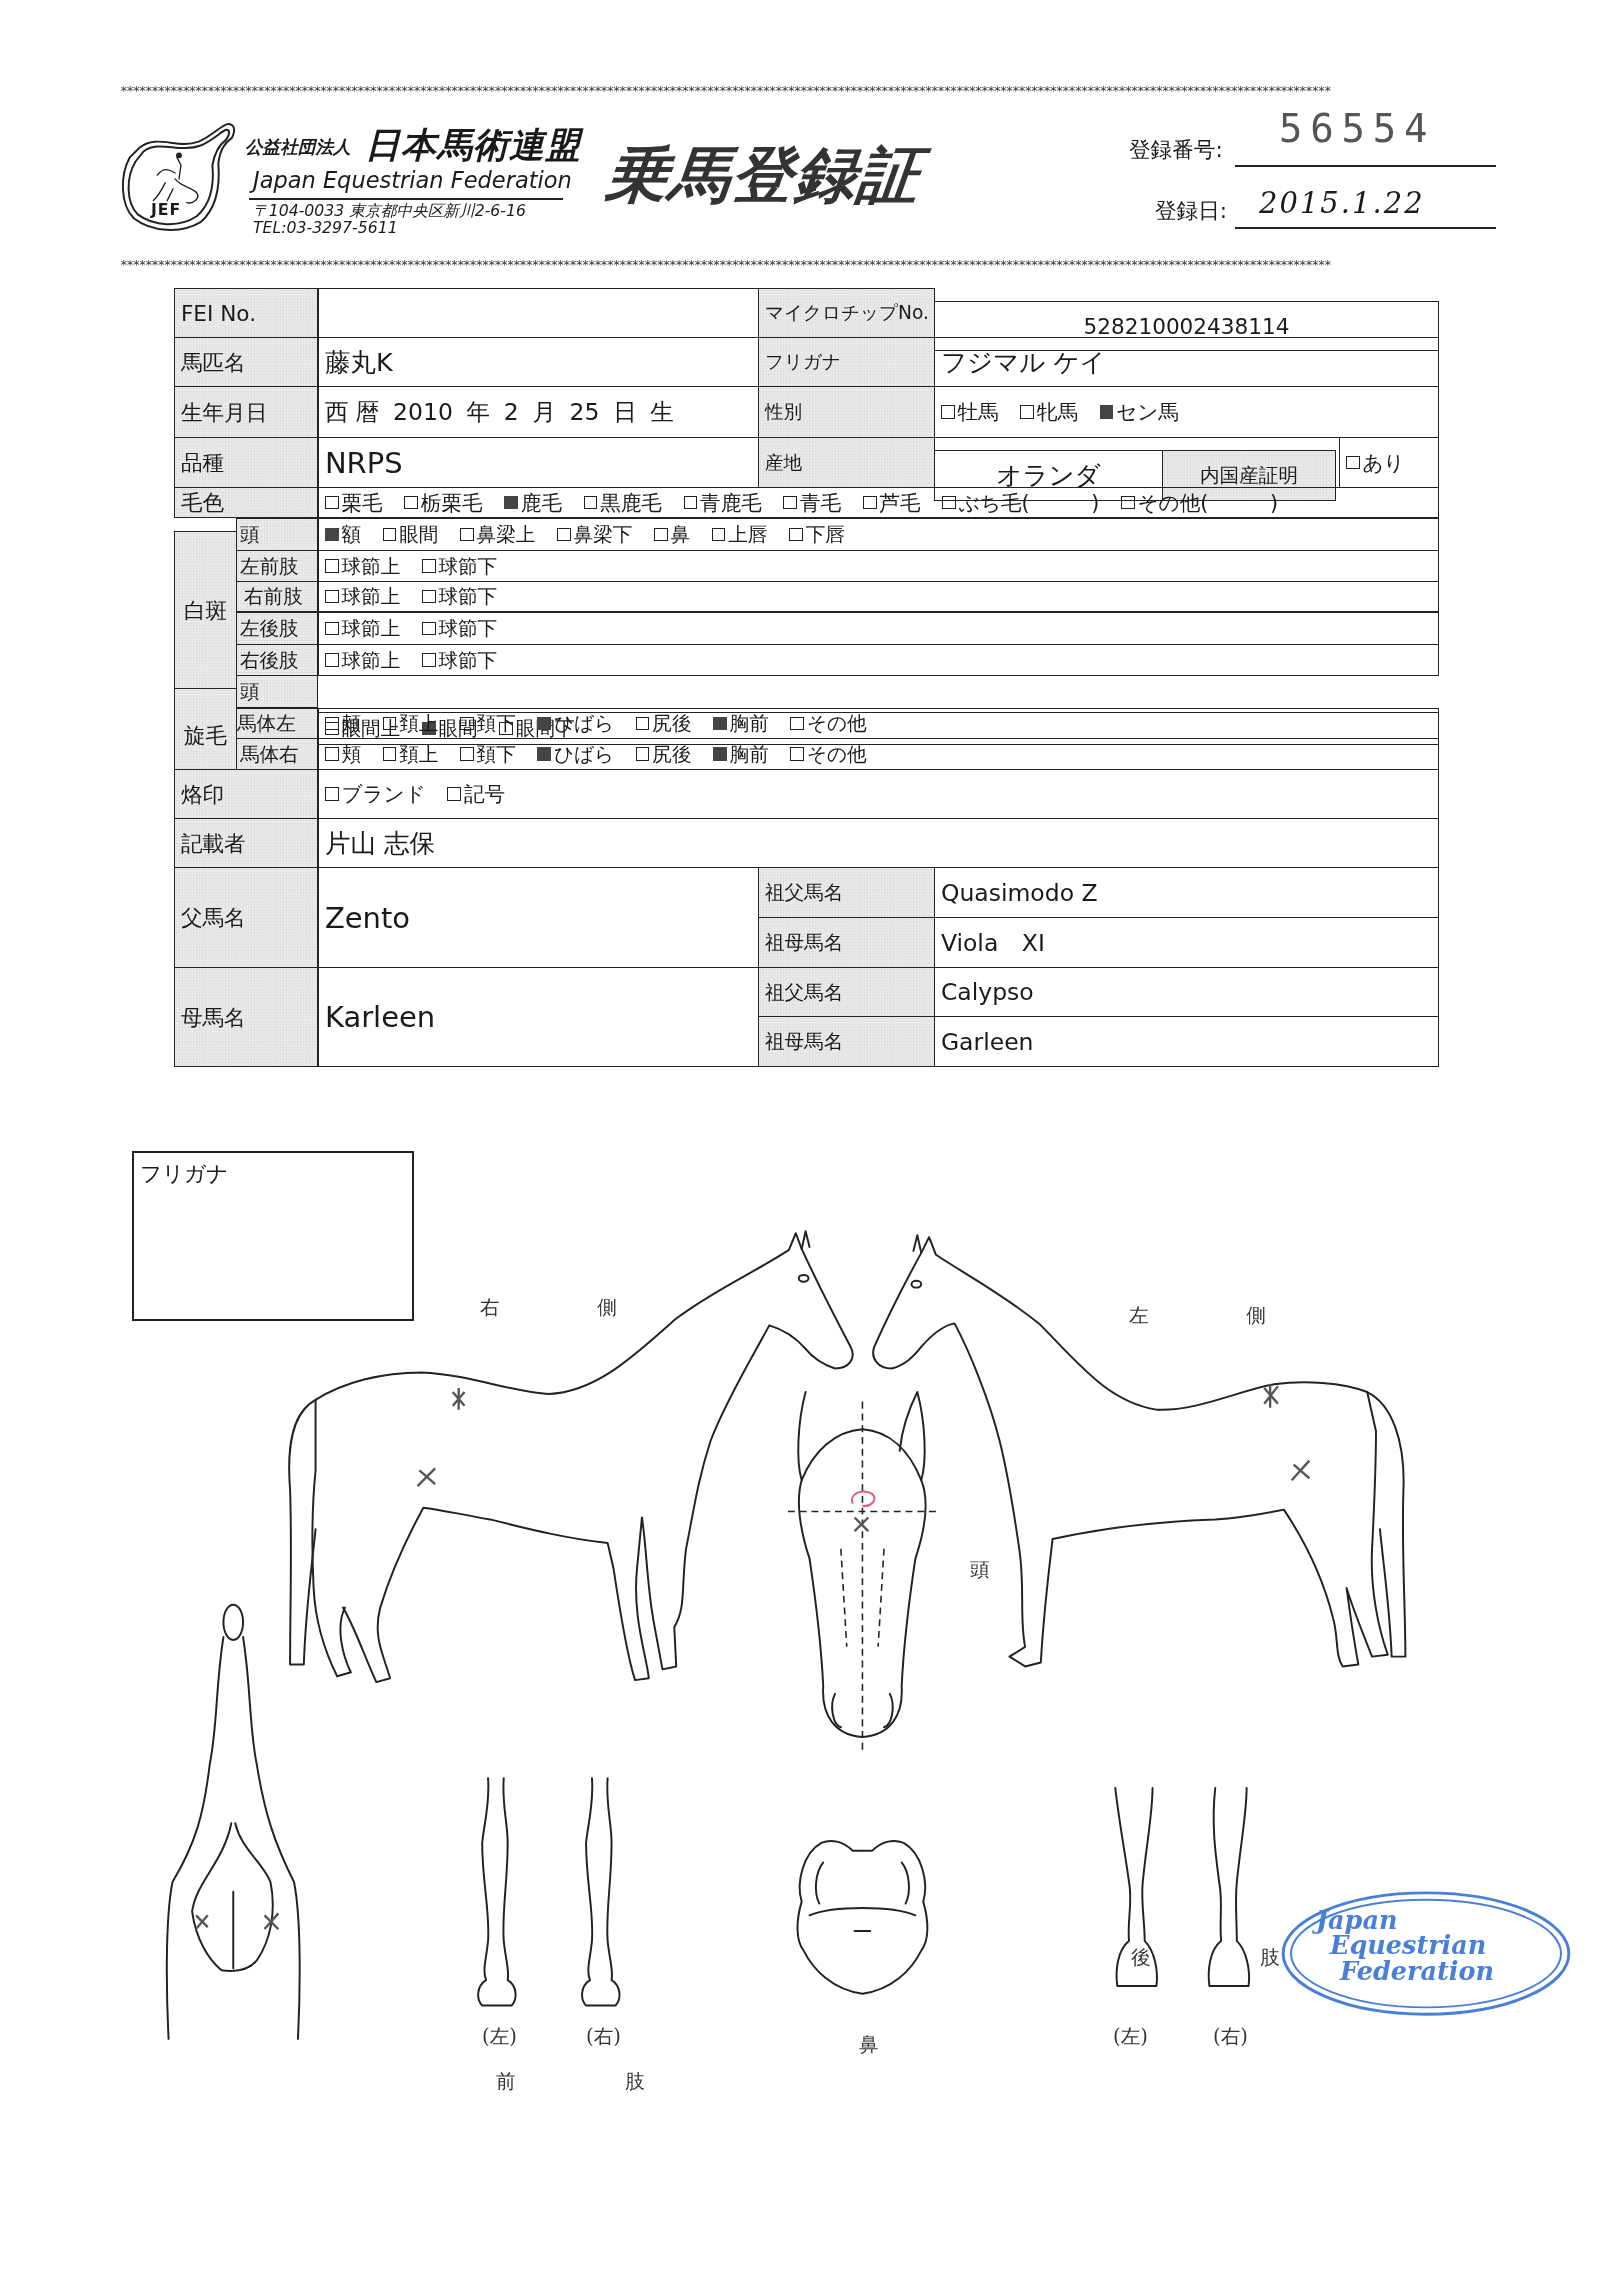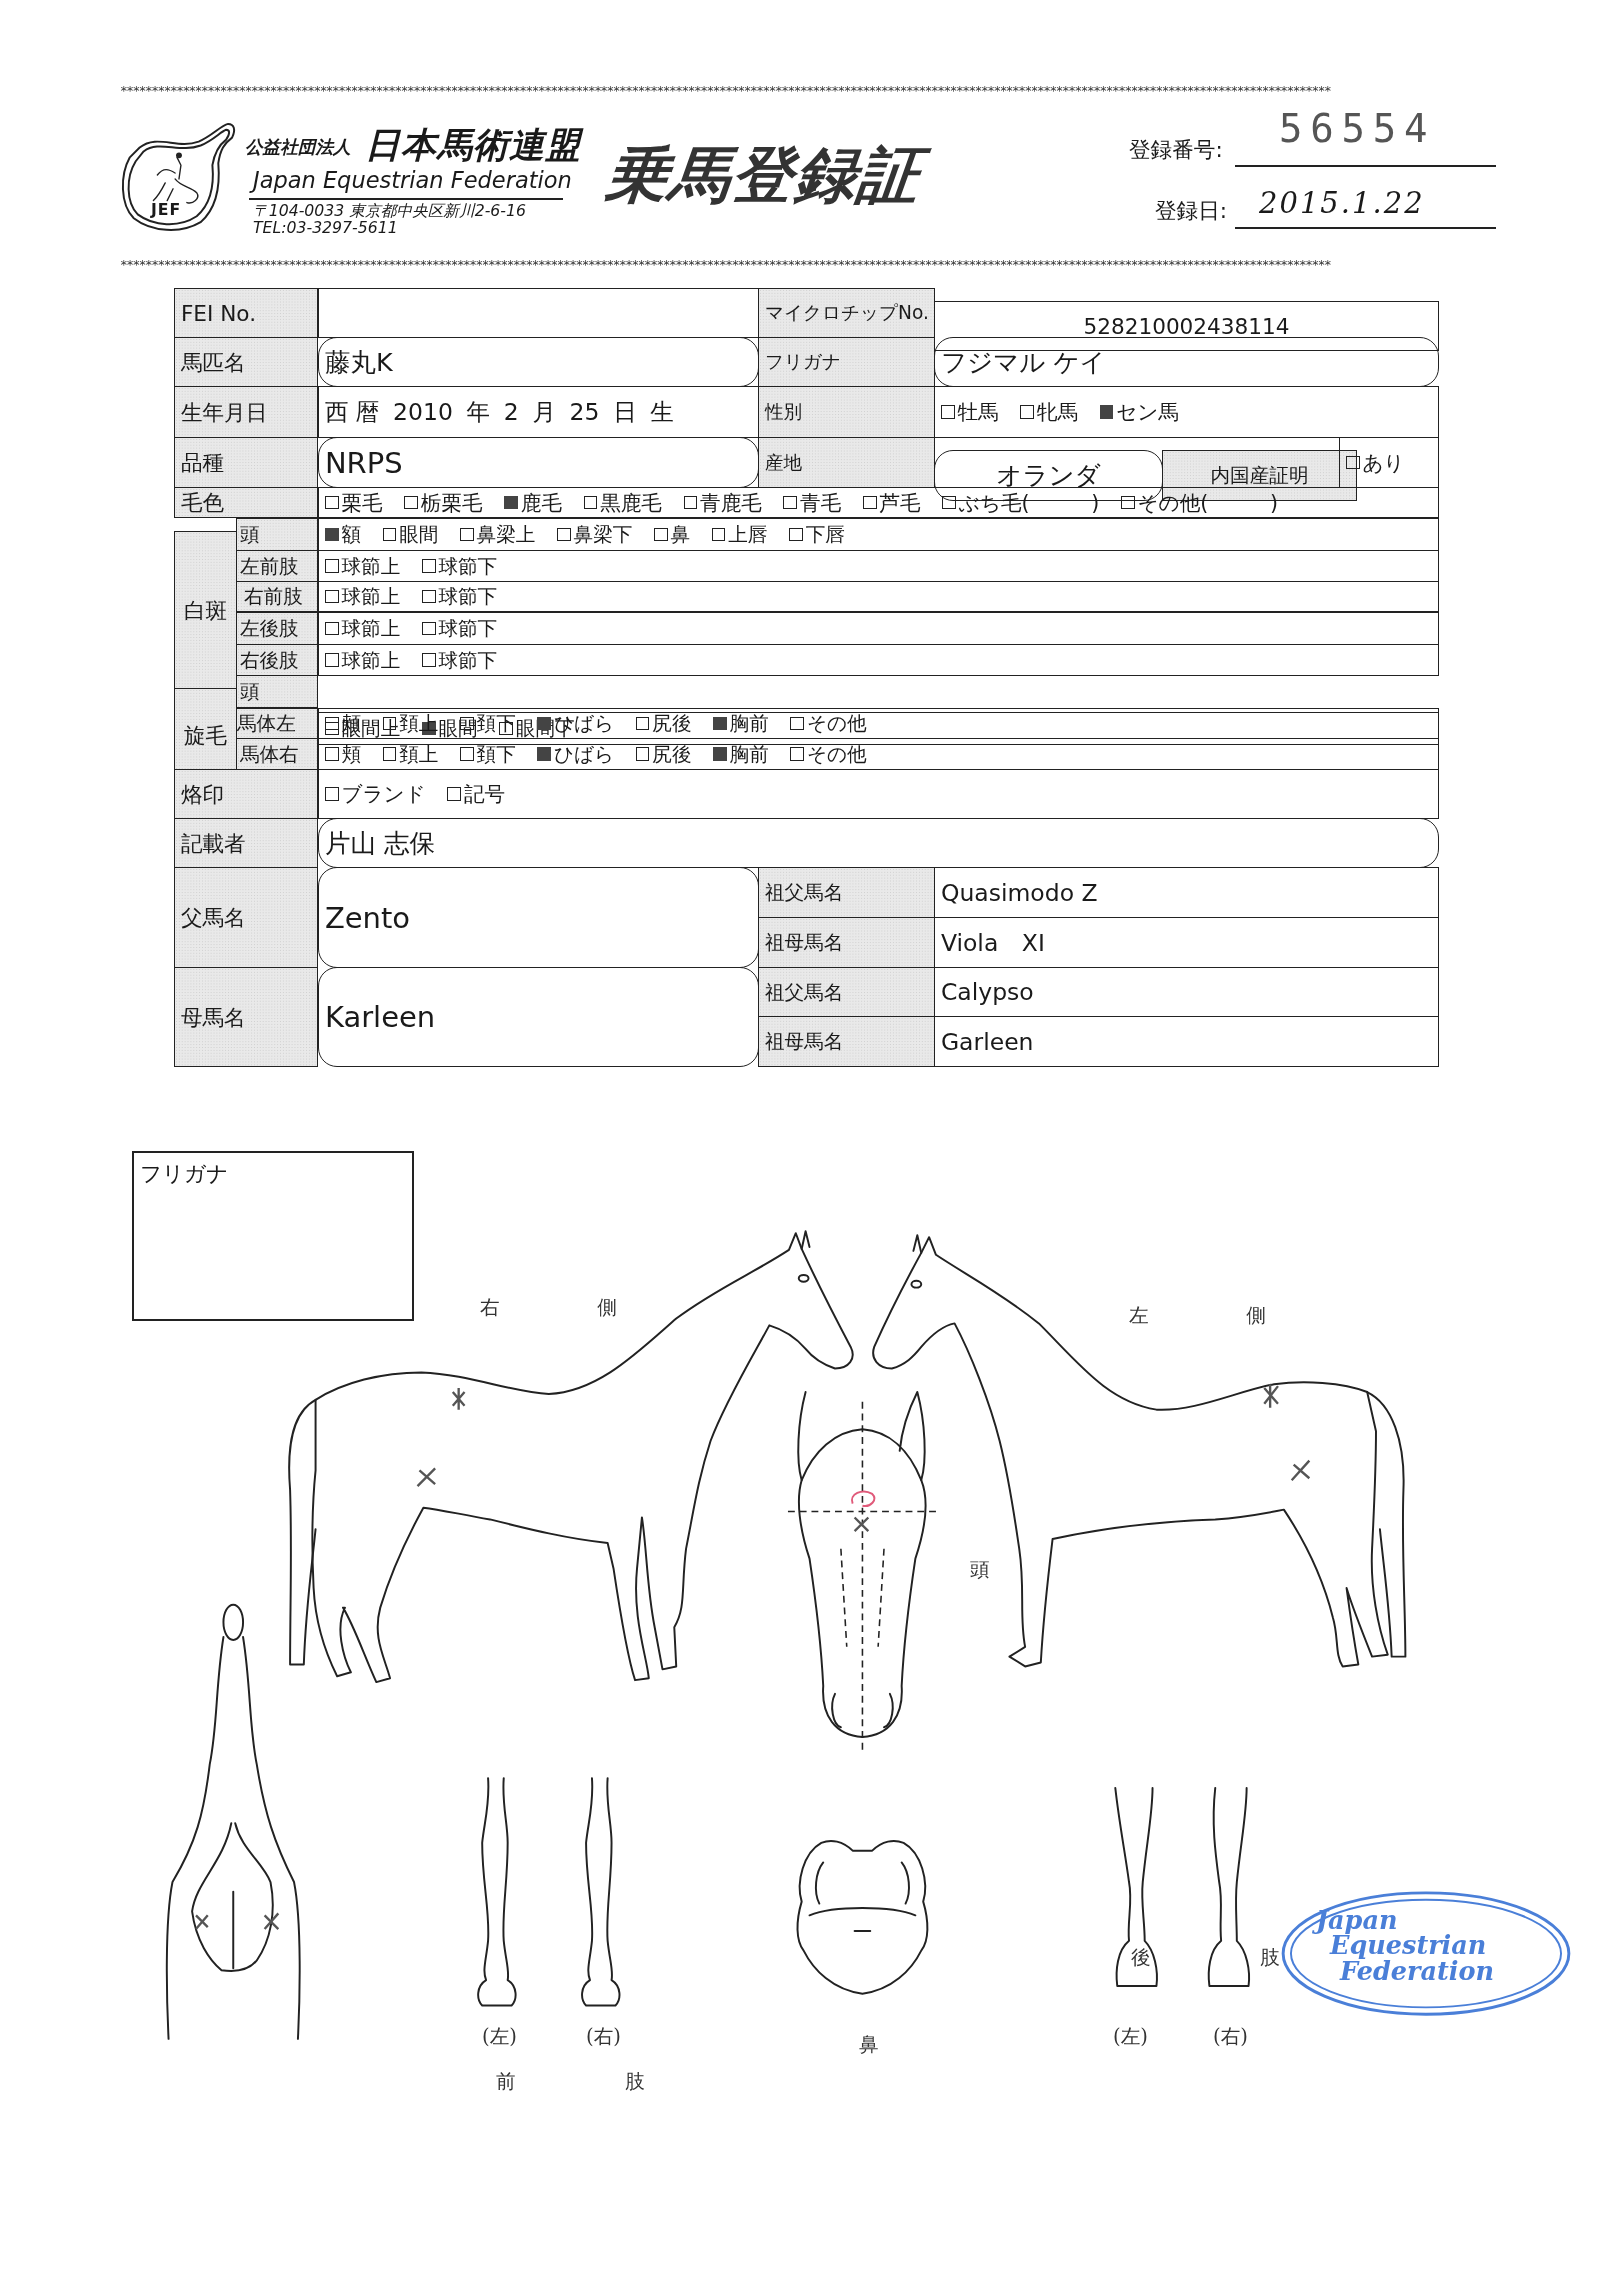--- a/index.html
+++ b/index.html
@@ -12,21 +12,21 @@
   .org-addr{font-size:15.7px;font-style:italic;line-height:17.6px;}
   .doc-title{font-size:61px;font-weight:bold;font-style:italic;letter-spacing:2px;color:#333;transform:skewX(-6deg);}
   .reg-label{font-size:21.6px;}
   .reg-value{font-size:39px;font-family:"DejaVu Sans Mono",monospace;color:#555;letter-spacing:7.8px;}
   .reg-date{font-size:29px;font-style:italic;font-family:"DejaVu Serif",serif;letter-spacing:2px;}
   .uline{position:absolute;height:0;border-top:2px solid #222;}
 
   
   .cell{position:absolute;box-sizing:border-box;border:1.5px solid #222;display:flex;align-items:center;padding-left:5.9px;font-size:21.6px;white-space:nowrap;overflow:hidden;}
   .lbl{background:#e9e9e9;background-image:radial-gradient(#cfcfcf 0.7px,transparent 0.8px);background-size:2.9px 2.9px;}
-  .val-md{font-size:25.5px;border-radius:19px;}
+  .val-md{font-size:25.5px;}
   .chk{display:inline-block;width:13.7px;height:13.7px;border:1.6px solid #222;box-sizing:border-box;margin-right:2.9px;vertical-align:-1px;}
   .chk.on{background:#444;border-color:#444;}
   .opt{margin-right:21.6px;display:inline-flex;align-items:center;}
   .optrow{font-size:20.6px;}
   .center{justify-content:center;padding-left:0;margin-top:13px;}
 
   .side-label{font-family:"DejaVu Serif",serif;font-size:19.6px;letter-spacing:39px;color:#333;}
   .small-serif{font-family:"DejaVu Serif",serif;font-size:19.6px;color:#333;}
   svg .ln{fill:none;stroke:#222;stroke-width:2;stroke-linejoin:round;stroke-linecap:round;}
   svg .dash{fill:none;stroke:#222;stroke-width:1.6;stroke-dasharray:7 5;}
@@ -101,21 +101,21 @@
       <span class="opt">
         <span class="chk on"></span>
         <span>セン馬</span>
       </span>
     </div>
 
   <div class="cell lbl" style="left:174px;top:437px;width:144px;height:51px">品種</div>
   <div class="cell val-md" style="left:318px;top:437px;width:441px;height:51px;font-size:29px">NRPS</div>
   <div class="cell lbl" style="left:758px;top:437px;width:177px;height:51px;font-size:18.6px">産地</div>
   <div class="cell center val-md" style="left:934px;top:437px;width:229px;height:51px">オランダ</div>
-  <div class="cell lbl center" style="left:1162px;top:437px;width:195px;height:51px;font-size:19.6px">内国産証明</div>
+  <div class="cell lbl center" style="left:1162px;top:437px;width:174px;height:51px;font-size:19.6px">内国産証明</div>
   <div class="cell optrow" style="left:1339px;top:437px;width:100px;height:51px">
     <span class="chk"></span>
     <span>あり</span>
   </div>
 
   <div class="cell lbl" style="left:174px;top:487px;width:144px;height:31px">毛色</div>
   <div class="cell optrow" style="left:318px;top:487px;width:1121px;height:31px">
       <span class="opt">
         <span class="chk"></span>
         <span>栗毛</span>

